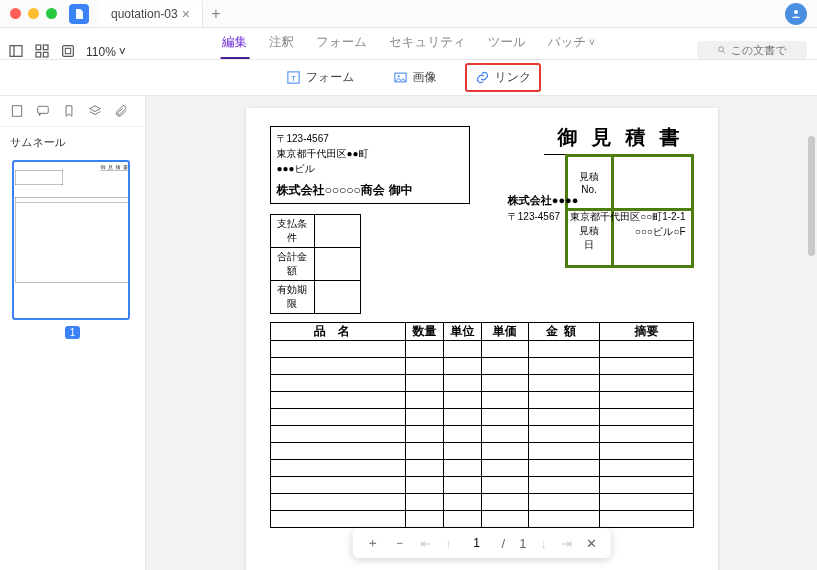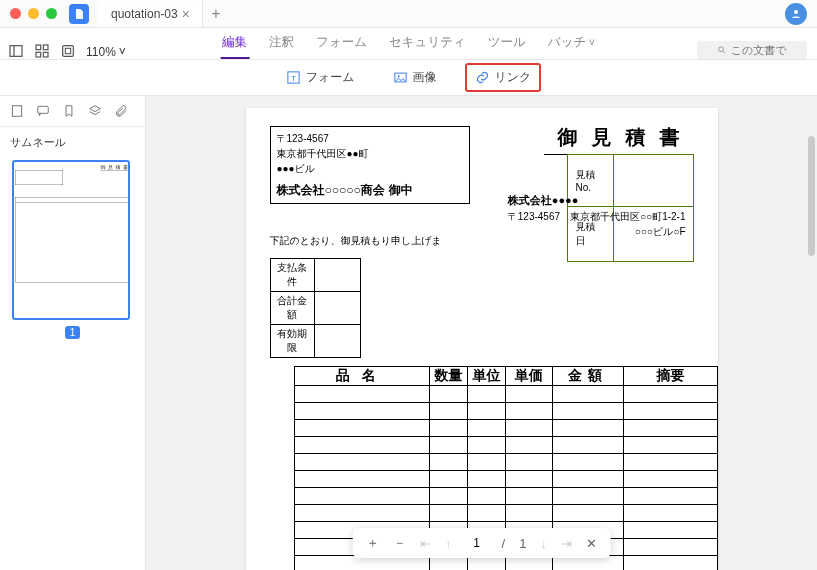--- a/index.html
+++ b/index.html
@@ -117,33 +117,33 @@
       position: absolute; right: 24px; top: 16px;
     }
     .addrbox {
       border: 1px solid #000; padding: 4px 6px; width: 200px; font-size: 10px;
     }
     .addrbox .line { line-height: 1.5; }
     .addrbox .r { text-align: left; }
     .comp { margin-top: 6px; font-size: 12px; font-weight: 600; }
     .comp .small { font-weight: 700; font-size: 12px; margin-left: 4px; }
     .meta-tbl { position: absolute; right: 24px; top: 46px; border-collapse: collapse; font-size: 10px; }
-    .meta-tbl td { border: 1px solid #4d7c0f; padding: 13px 8px; text-align: left; }
+    .meta-tbl td { border: 3px solid #4d7c0f; padding: 13px 8px; text-align: center; }
     .meta-tbl td.lbl { width: 46px; }
     .meta-tbl td.val { width: 80px; }
     .rcomp { position: absolute; right: 32px; top: 84px; font-size: 10px; text-align: left; }
     .rcomp .bold { font-weight: 700; font-size: 11px; }
     .rcomp .row { line-height: 1.5; }
     .rcomp .r { text-align: right; }
     .greet { margin-top: 30px; font-size: 10px; }
     .sum-tbl { margin-top: 10px; border-collapse: collapse; font-size: 10px; }
     .sum-tbl td { border: 1px solid #000; padding: 2px 6px; }
     .sum-tbl .lbl { width: 44px; text-align: center; }
     .sum-tbl .val { width: 46px; }
-    .items-tbl { margin-top: 8px; border-collapse: collapse; font-size: 14px; width: 100%; margin-left: 24px; }
+    .items-tbl { margin-top: 8px; border-collapse: collapse; font-size: 12px; width: 100%; }
     .items-tbl th, .items-tbl td { border: 1px solid #000; height: 17px; text-align: center; font-weight: 600; }
     .items-tbl td { font-weight: 400; }
     .items-tbl th.name { width: 32%; letter-spacing: 12px; }
     .items-tbl th.qty { width: 9%; }
     .items-tbl th.unit { width: 9%; }
     .items-tbl th.price { width: 11%; }
     .items-tbl th.amount { width: 17%; letter-spacing: 6px; }
     .items-tbl th.note { width: 22%; }
     
     .page-nav {
@@ -305,21 +305,20 @@
         <div class="row r">○○○ビル○F</div>
       </div>
 
       <div class="addrbox">
         <div class="line">〒123-4567</div>
         <div class="line">東京都千代田区●●町</div>
         <div class="line r">●●●ビル</div>
         <div class="comp"><span>株式会社○○○○○商会</span><span class="small">御中</span></div>
       </div>
 
-      <div class="greet">下記のとおり、御見積もり申し上げま</div>
 
       <table class="sum-tbl">
         <tbody>
             <tr>
               <td class="lbl">支払条件</td>
               <td class="val"></td>
             </tr>
         <tr>
               <td class="lbl">合計金額</td>
               <td class="val"></td>

